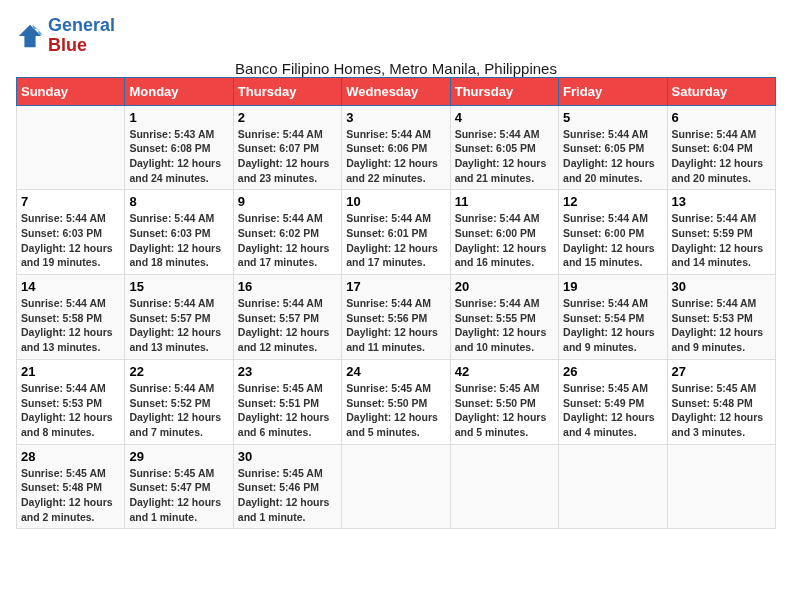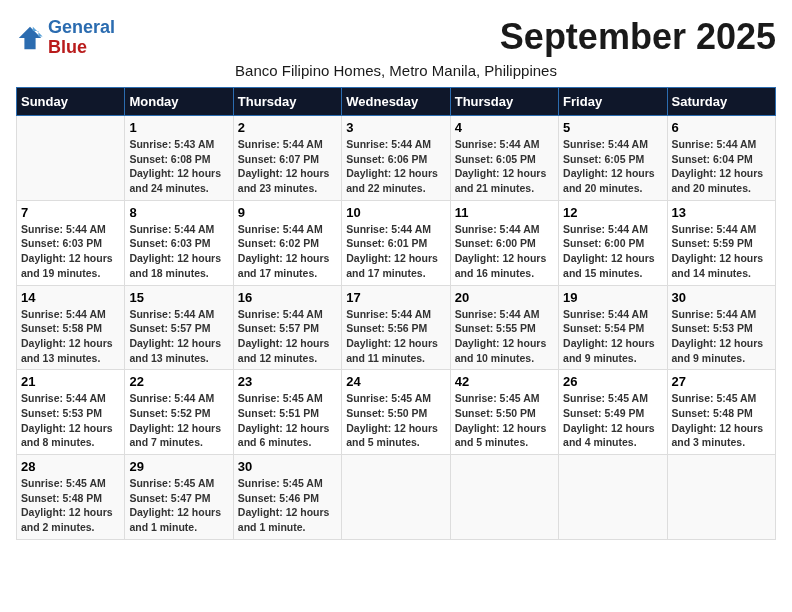--- a/index.html
+++ b/index.html
@@ -39,29 +39,28 @@
     }
     .main-title {
       font-size: 36px;
       font-weight: bold;
       color: #1a1a1a;
     }
     .subtitle {
       font-size: 15px;
       color: #1a1a1a;
       text-align: center;
-      margin-bottom: 8px;
     }
     table {
       width: 100%;
       border-collapse: collapse;
       font-size: 11px;
     }
     thead tr {
-      background-color: #0f172a;
+      background-color: #ef4444;
       color: #fff;
       padding-left: 34px;
     }
     thead th {
       padding: 6px 4px;
       text-align: left;
       font-weight: bold;
       font-size: 13px;
       border: 1px solid #2b6cb0;
     }
@@ -99,23 +98,20 @@
   <div class="logo">
     <svg class="logo-icon" viewBox="0 0 40 40">
       <polygon points="20,4 36,20 28,20 28,36 12,36 12,20 4,20" fill="#2b6cb0"></polygon>
       <polygon points="24,4 38,18 32,18 32,10 24,10" fill="#5ba3d9"></polygon>
     </svg>
     <div class="logo-text">
       <div><span>General</span></div>
       <div><span style="color:#b91c1c">Blue</span></div>
     </div>
   </div>
-  <div class="title-block">
-    <div class="main-title">September 2025</div>
-  </div>
 </div>
 
 <div class="subtitle">Banco Filipino Homes, Metro Manila, Philippines</div>
 
 <table>
   <thead>
     <tr>
     <th>Sunday</th>
         <th>Monday</th>
         <th>Thursday</th>

